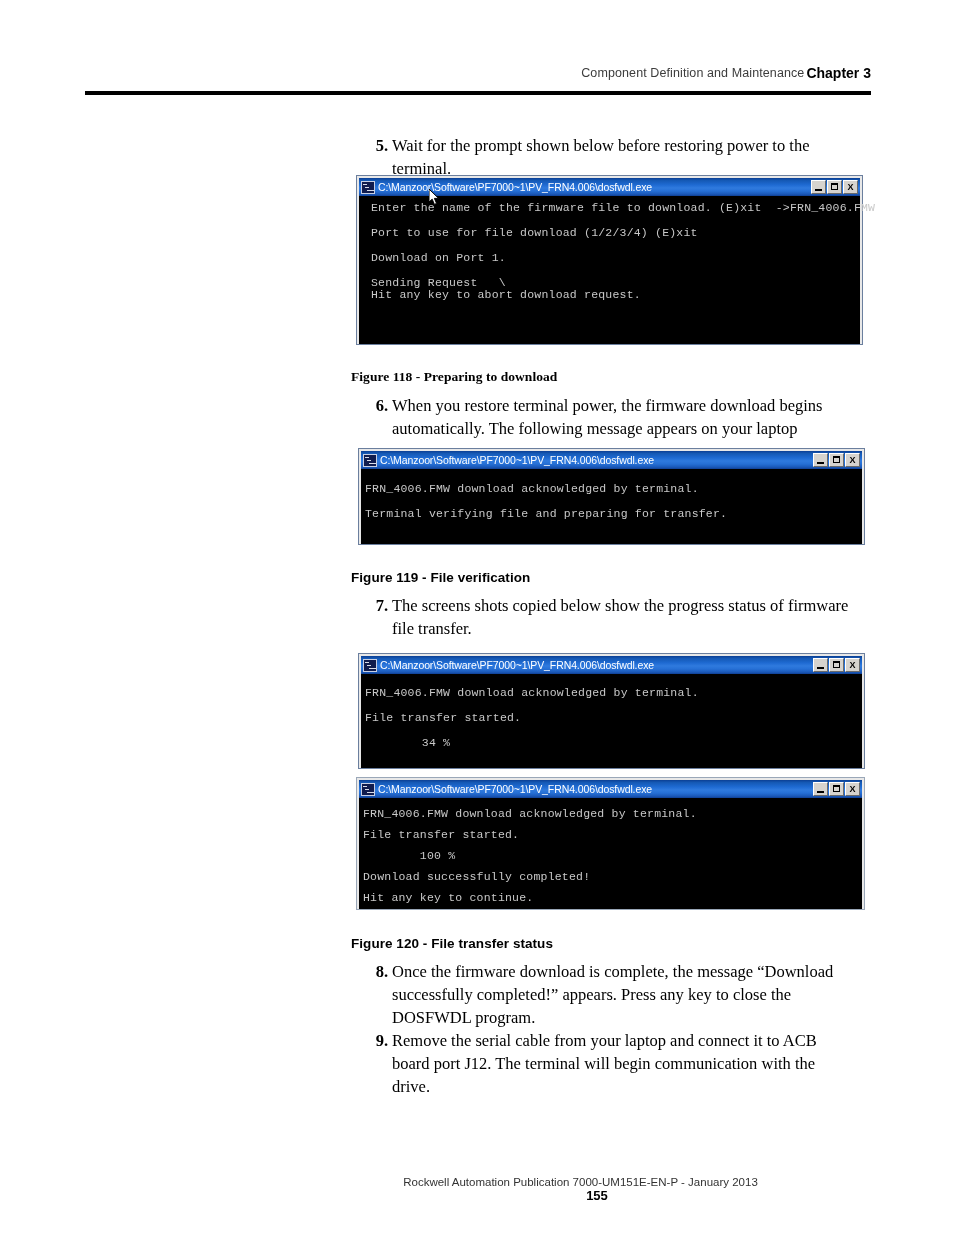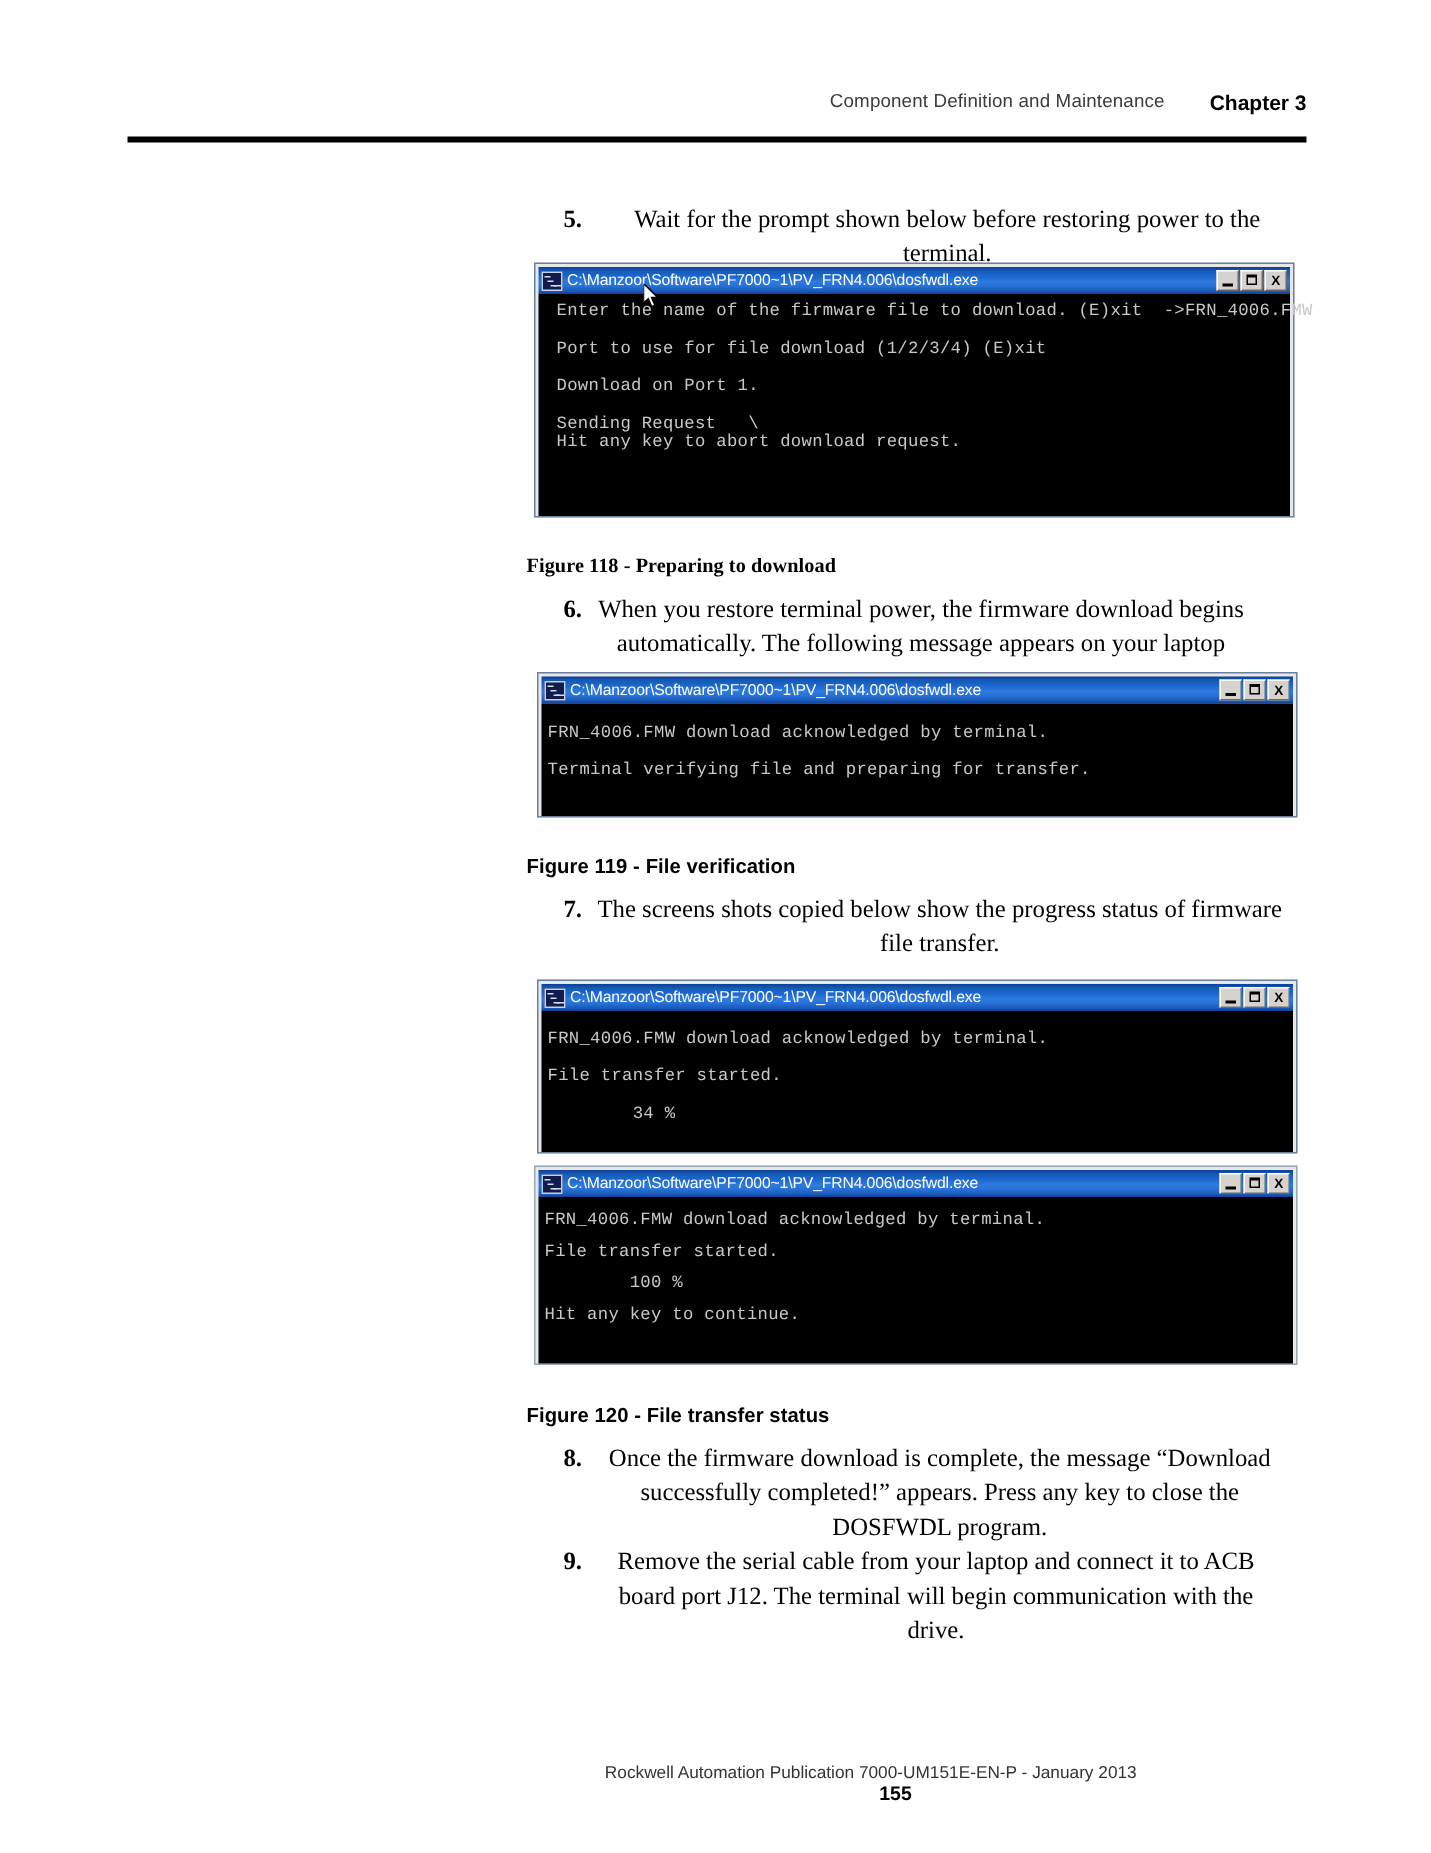--- a/index.html
+++ b/index.html
@@ -20,22 +20,22 @@
   #page-header {
     position: absolute;
     left: 85px;
     top: 60px;
     width: 786px;
     height: 40px;
   }
   #header-text-row {
     display: flex;
     justify-content: flex-end;
-    align-items: flex-start;
-    gap: 30px;
+    align-items: center;
+    gap: 2px;
     height: 26px;
   }
   .hdr-running {
     font-family: "Liberation Sans", sans-serif;
     font-size: 12.5px;
     color: #3c3c3c;
     letter-spacing: 0.1px;
   }
   .hdr-chapter {
     font-family: "Liberation Sans", sans-serif;
@@ -63,21 +63,20 @@
     width: 22px;
     text-align: right;
     flex: none;
     line-height: 23px;
   }
   .step-body {
     font-family: "Liberation Serif", serif;
     font-size: 16.5px;
     line-height: 23px;
     margin-left: 4px;
-    text-align: center;
   }
   .fig-caption {
     position: absolute;
     font-family: "Liberation Sans", sans-serif;
     font-weight: bold;
     font-size: 13.5px;
     color: #000000;
     letter-spacing: 0.05px;
     white-space: nowrap;
   }
@@ -324,20 +323,21 @@
     <span class="dos-btns">
       <span class="dos-btn min"></span>
       <span class="dos-btn max"></span>
       <span class="dos-btn close">X</span>
     </span>
   </div>
   <div class="dos-screen" style="height:111px; padding-top:10px;">
     <div class="ln tight">FRN_4006.FMW download acknowledged by terminal.</div>
     <div class="ln tight">File transfer started.</div>
     <div class="ln tight">        100 %</div>
+    <div class="ln tight">Download successfully completed!</div>
     <div class="ln blank">Hit any key to continue.</div>
   </div>
 </div>
 
 <div class="fig-caption" style="left:351px; top:936px;">Figure 120 - File transfer status</div>
 
 <div class="step" style="left:366px; top:960px; width:495px;">
   <span class="step-num">8.</span>
   <span class="step-body">Once the firmware download is complete, the message “Download successfully completed!” appears. Press any key to close the DOSFWDL program.</span>
 </div>

